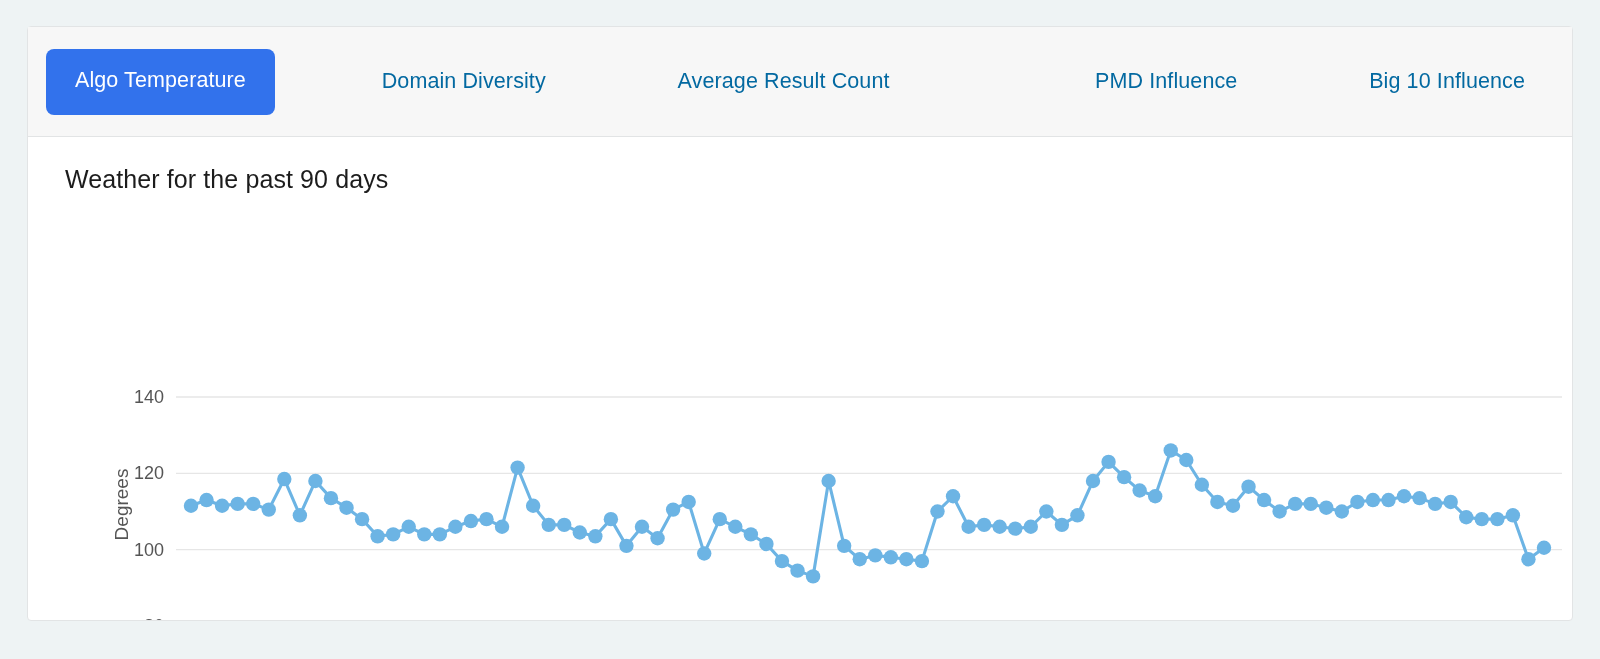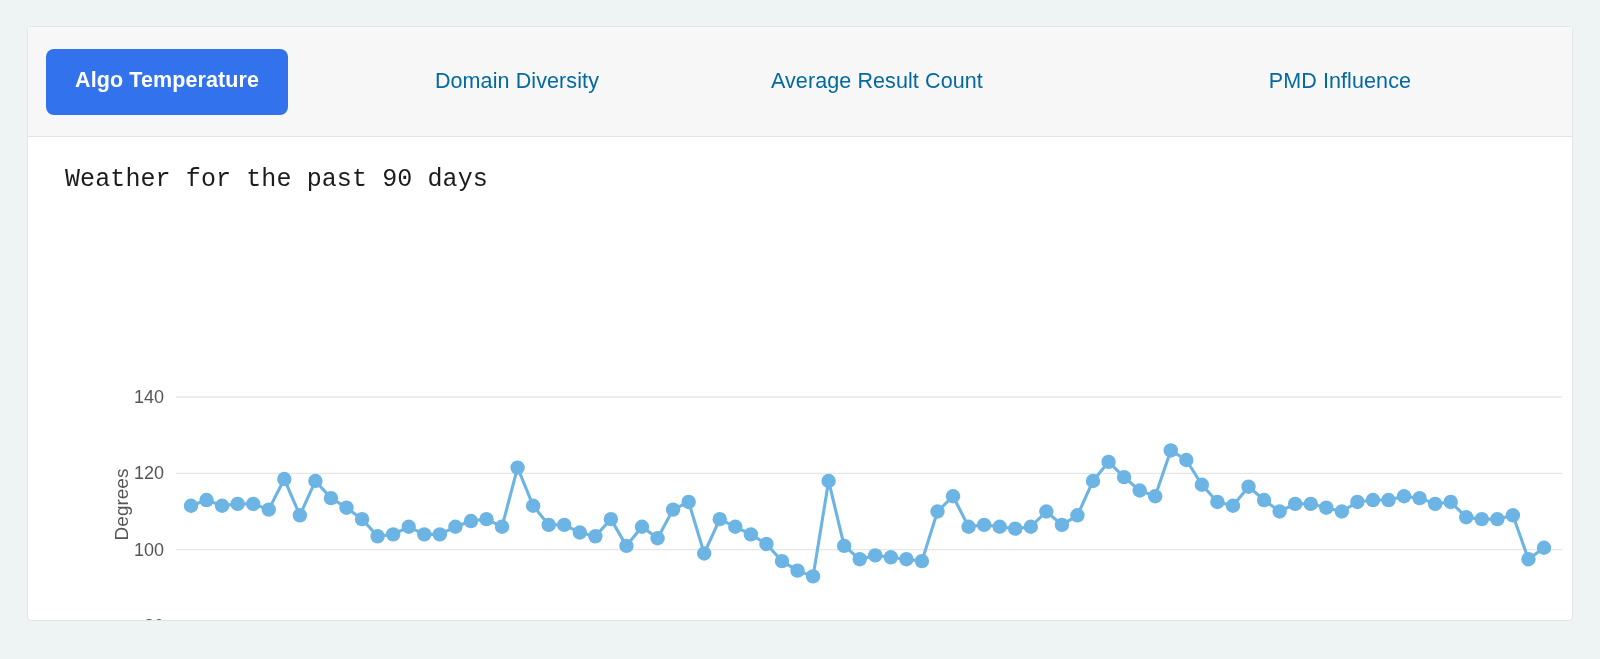--- a/index.html
+++ b/index.html
@@ -54,38 +54,36 @@
     cursor: pointer;
     letter-spacing: .1px;
     flex: 0 0 auto;
   }
   .tab.active {
     background: #3272ec;
     color: #ffffff;
     border-radius: 8px;
     padding: 21px 29px 23px 29px;
     margin-right: 4px;
-    font-weight: bold;
   }
   .tab-spacer { flex: 1 1 auto; }
 
   
   #chartbody {
     position: relative;
     height: 483px;
   }
   #chart-title {
     position: absolute;
     left: 37px;
     top: 28px;
     font-size: 25px;
     color: #1c1c1c;
     letter-spacing: .1px;
     white-space: nowrap;
-    font-family: Liberation Mono, monospace;
   }
   #plot {
     position: absolute;
     left: 0;
     top: 0;
     width: 1544px;
     height: 483px;
   }
   .axis-text {
     font-size: 18px;
@@ -130,20 +128,21 @@
     <div id="tablist">
         <div class="tab active">Algo Temperature</div>
         <div class="tab-spacer"></div>
         <div class="tab">Domain Diversity</div>
         <div class="tab-spacer"></div>
         <div class="tab">Average Result Count</div>
         <div class="tab-spacer"></div>
         <div class="tab-spacer"></div>
         <div class="tab">PMD Influence</div>
         <div class="tab-spacer"></div>
+        <div class="tab">Big 10 Influence</div>
       </div>
   </div>
 
   <div id="chartbody">
     <div id="chart-title">Weather for the past 90 days</div>
     <svg id="plot" viewBox="0 0 1544 483" preserveAspectRatio="none">
       <g>
           <line x1="148" x2="1534" y1="489" y2="489" class="baseline"></line>
           <line x1="148" x2="1534" y1="412.6666666666667" y2="412.6666666666667" class="gridline"></line>
           <line x1="148" x2="1534" y1="336.33333333333337" y2="336.33333333333337" class="gridline"></line>

